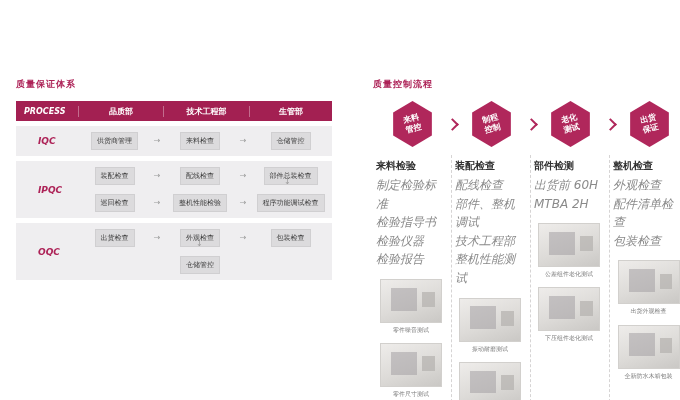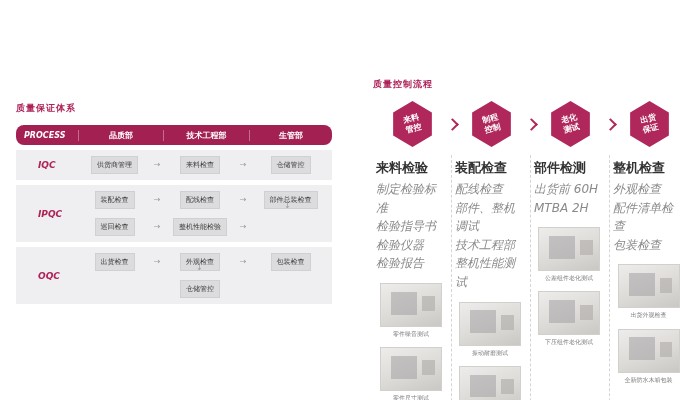--- a/index.html
+++ b/index.html
@@ -1,26 +1,26 @@
 <!DOCTYPE html>
 <html><head>
 <meta charset="utf-8">
 <style>
   html,body{margin:0;padding:0;}
   body{
     width:680px;height:400px;background:#ffffff;position:relative;overflow:hidden;
     font-family:"DejaVu Sans","Liberation Sans",sans-serif;color:#444;
   }
   .panel{position:absolute;top:78px;}
-  .panel-left{left:16px;width:316px;margin-top:24px;}
+  .panel-left{left:16px;width:316px;}
   .panel-right{left:373px;width:316px;}
   .panel-title{color:#ad2257;font-size:9px;font-weight:bold;letter-spacing:1px;margin:0 0 10px 0;}
 
   
-  .qa-header{display:flex;background:#a32052;color:#fff;height:20px;align-items:center;font-size:8px;font-weight:bold;border-radius:8px;}
+  .qa-header{display:flex;background:#a32052;color:#fff;height:20px;align-items:center;font-size:8px;font-weight:bold;}
   .qa-header .hc{box-sizing:border-box;}
   .hc1{width:62px;font-style:italic;padding-left:8px;}
   .hc2{width:85px;text-align:center;border-left:1px solid rgba(255,255,255,.35);}
   .hc3{width:86px;text-align:center;border-left:1px solid rgba(255,255,255,.35);}
   .hc4{width:83px;text-align:center;border-left:1px solid rgba(255,255,255,.35);}
 
   .qa-row{display:flex;background:#efeef0;margin-top:5px;padding:6px 0;position:relative;align-items:center;}
   .row-label{width:62px;box-sizing:border-box;padding-left:22px;color:#ad2257;font-weight:bold;font-style:italic;font-size:9px;}
   .row-flow{display:flex;flex-direction:column;gap:9px;}
   .flow-line{display:grid;grid-template-columns:73px 12px 74px 12px 83px;align-items:center;}
@@ -35,21 +35,21 @@
   .badge-row{display:flex;margin-top:4px;}
   .badge-cell{width:79px;display:flex;justify-content:center;position:relative;}
   .hexagon{width:44px;height:46px;background:#b0275b;display:flex;align-items:center;justify-content:center;
     clip-path:polygon(50% 0,94% 25%,94% 75%,50% 100%,6% 75%,6% 25%);}
   .badge-text{color:#fff;font-size:8px;font-weight:bold;width:17px;line-height:1.25;text-align:center;transform:rotate(-14deg);}
   .chev{position:absolute;right:-5px;top:19px;width:7px;height:7px;border-top:2px solid #b0275b;border-right:2px solid #b0275b;transform:rotate(45deg);}
 
   .stage-cols{display:flex;margin-top:8px;}
   .stage{width:79px;box-sizing:border-box;padding:4px 5px 6px 3px;}
   .stage:not(:last-child){border-right:1px dashed #d6d4d4;}
-  .stage-heading{font-size:13px;font-weight:bold;color:#333;margin-bottom:3px;}
+  .stage-heading{font-size:10px;font-weight:bold;color:#333;margin-bottom:3px;}
   .stage-item{font-size:12px;color:#8a8a8a;line-height:1.55;font-style:italic;}
   .photo{width:62px;height:44px;margin:10px auto 3px;position:relative;
     background:linear-gradient(160deg,#efedeb 0%,#dddbd8 55%,#c9c7c4 100%);
     box-shadow:inset 0 0 0 1px #d2d0cd;}
   .photo::after{content:"";position:absolute;left:18%;top:20%;width:42%;height:52%;background:#9d9a9d;opacity:.5;}
   .photo::before{content:"";position:absolute;right:12%;top:30%;width:20%;height:34%;background:#b4b1ae;opacity:.7;}
   .caption{font-size:6px;color:#7c7c7c;text-align:center;line-height:1.2;white-space:nowrap;}
 </style>
 </head>
 <body>
@@ -85,20 +85,21 @@
         <span class="arrow-h">→</span>
         <span class="pbox">配线检查</span>
         <span class="arrow-h">→</span>
         <span class="pbox">部件总装检查</span>
       </div>
       <div class="flow-line">
         <span class="pbox">巡回检查</span>
         <span class="arrow-h">→</span>
         <span class="pbox">整机性能检验</span>
         <span class="arrow-h">→</span>
+        <span class="pbox">程序功能调试检查</span>
       </div>
     </div>
     <span class="varrow varrow-ipqc">↓</span>
   </div>
 
   <div class="qa-row">
     <div class="row-label">OQC</div>
     <div class="row-flow">
       <div class="flow-line">
         <span class="pbox">出货检查</span>

